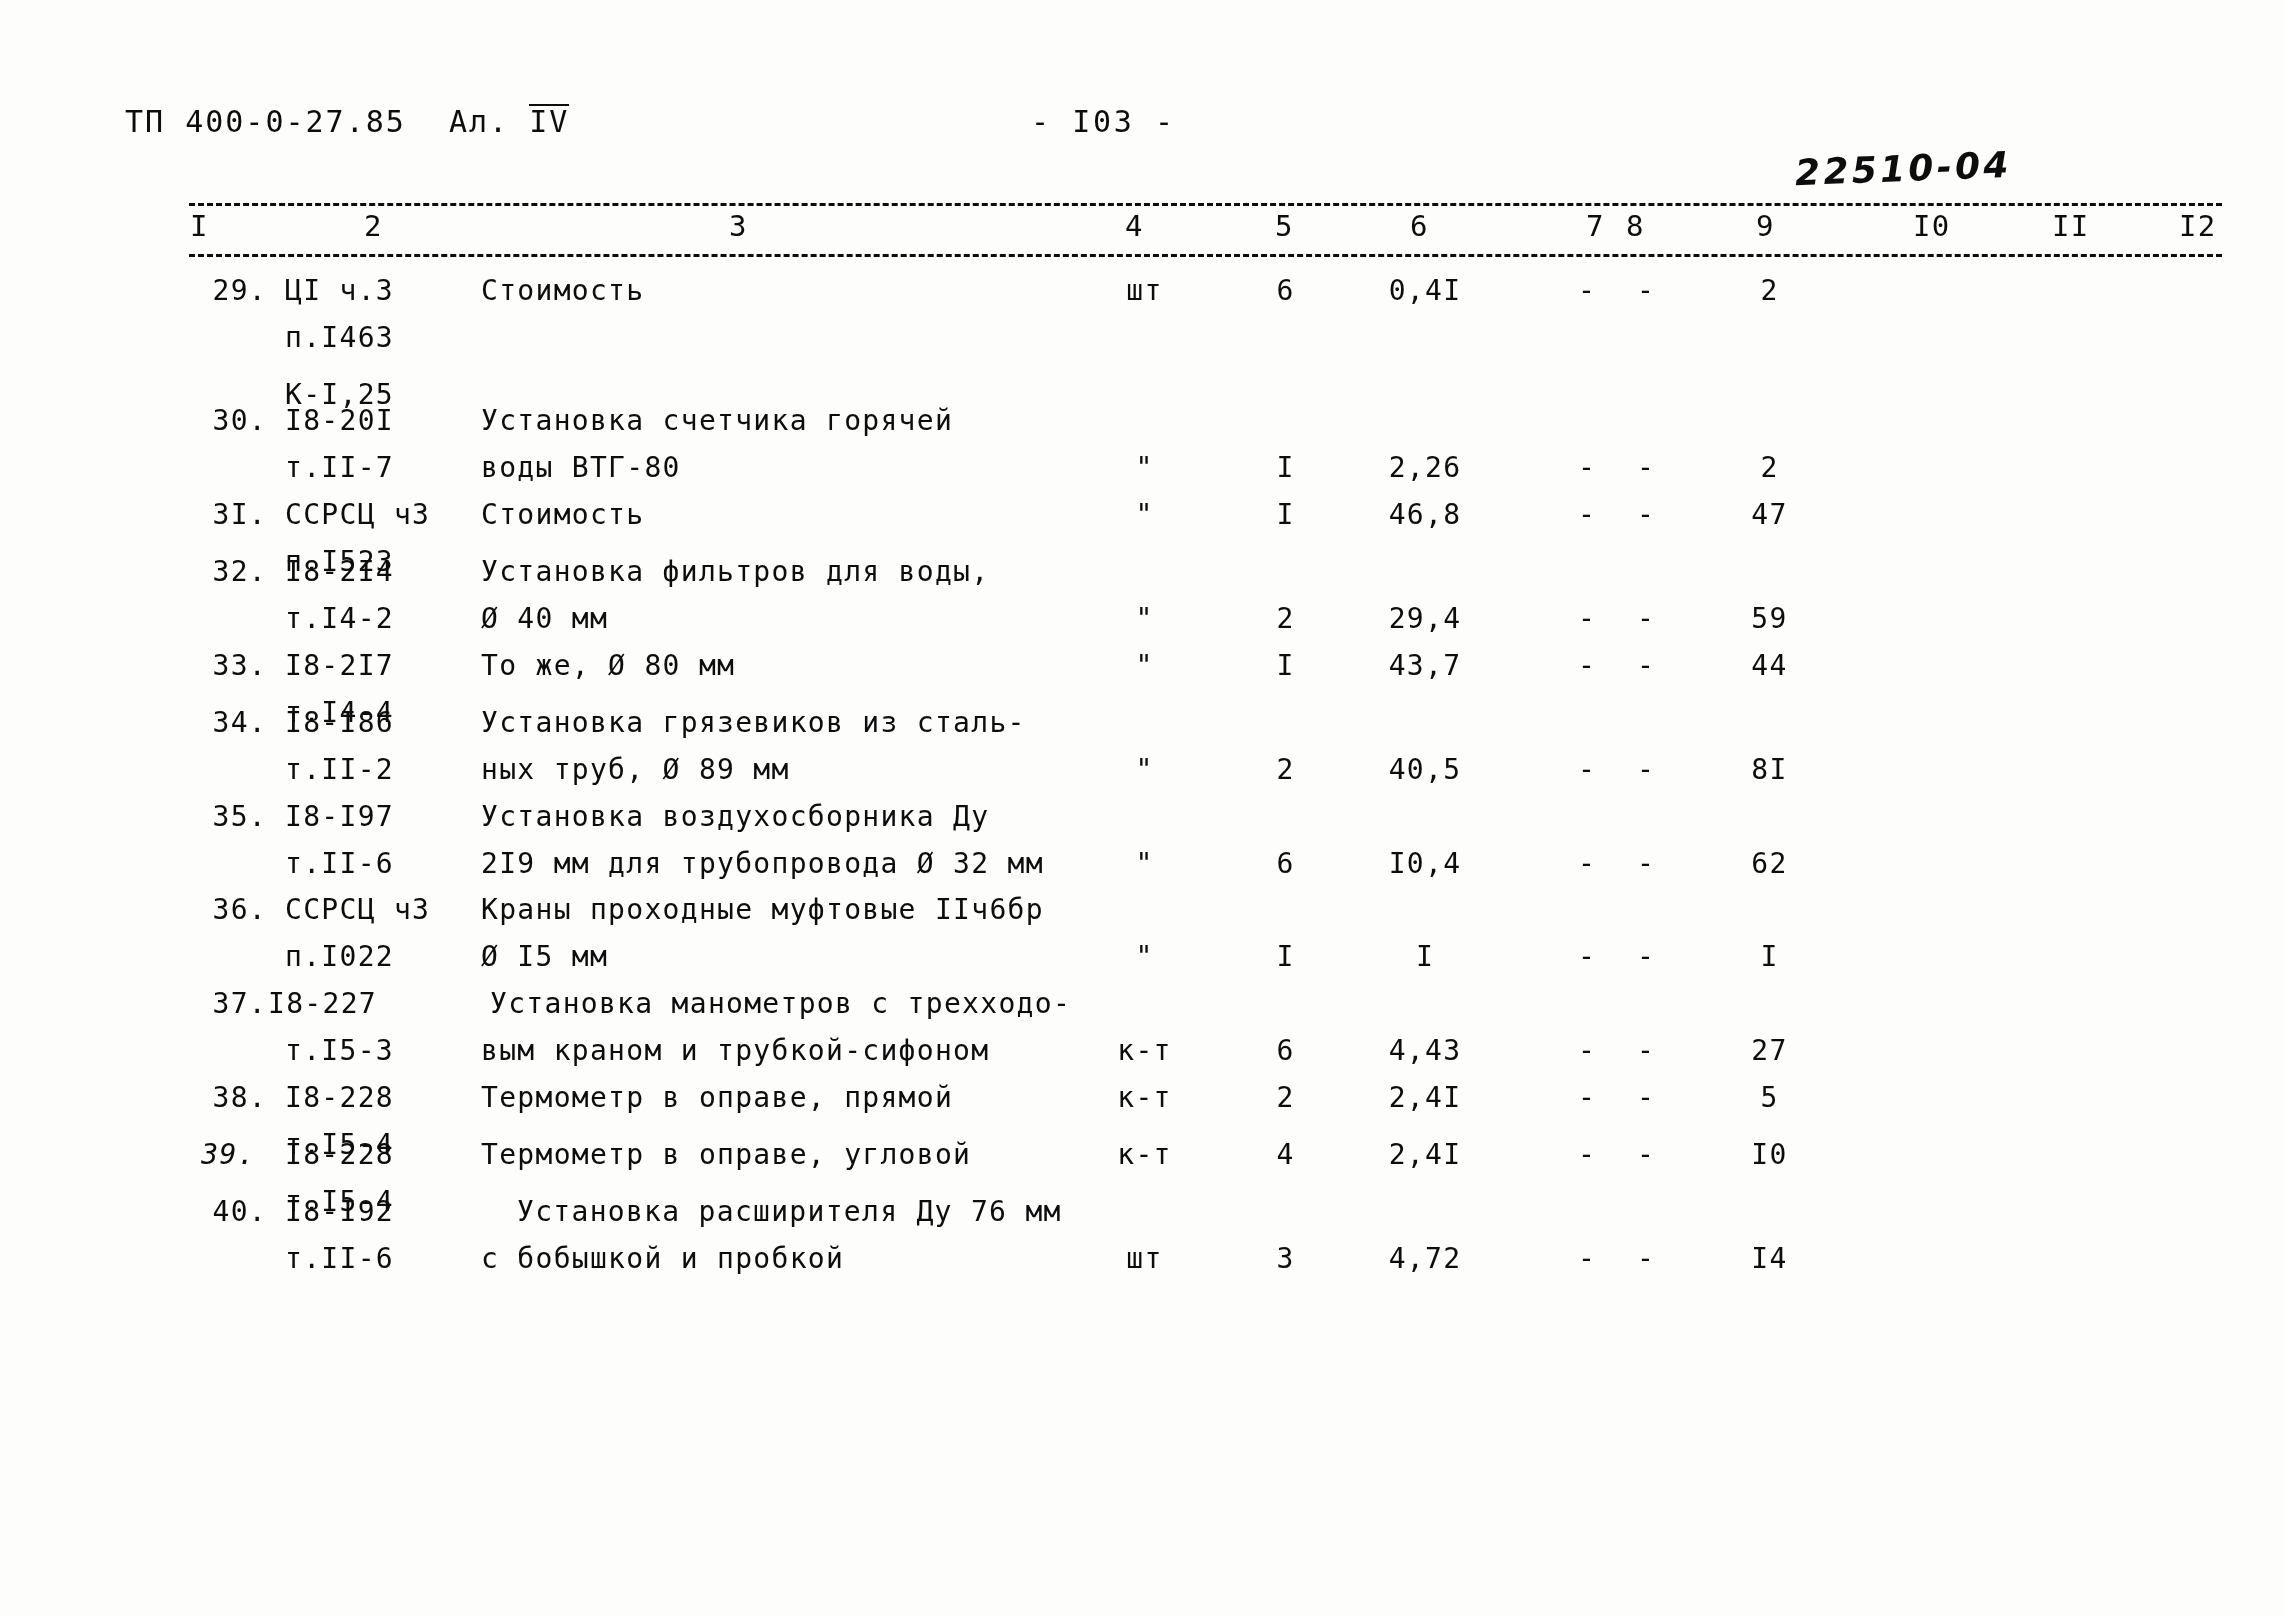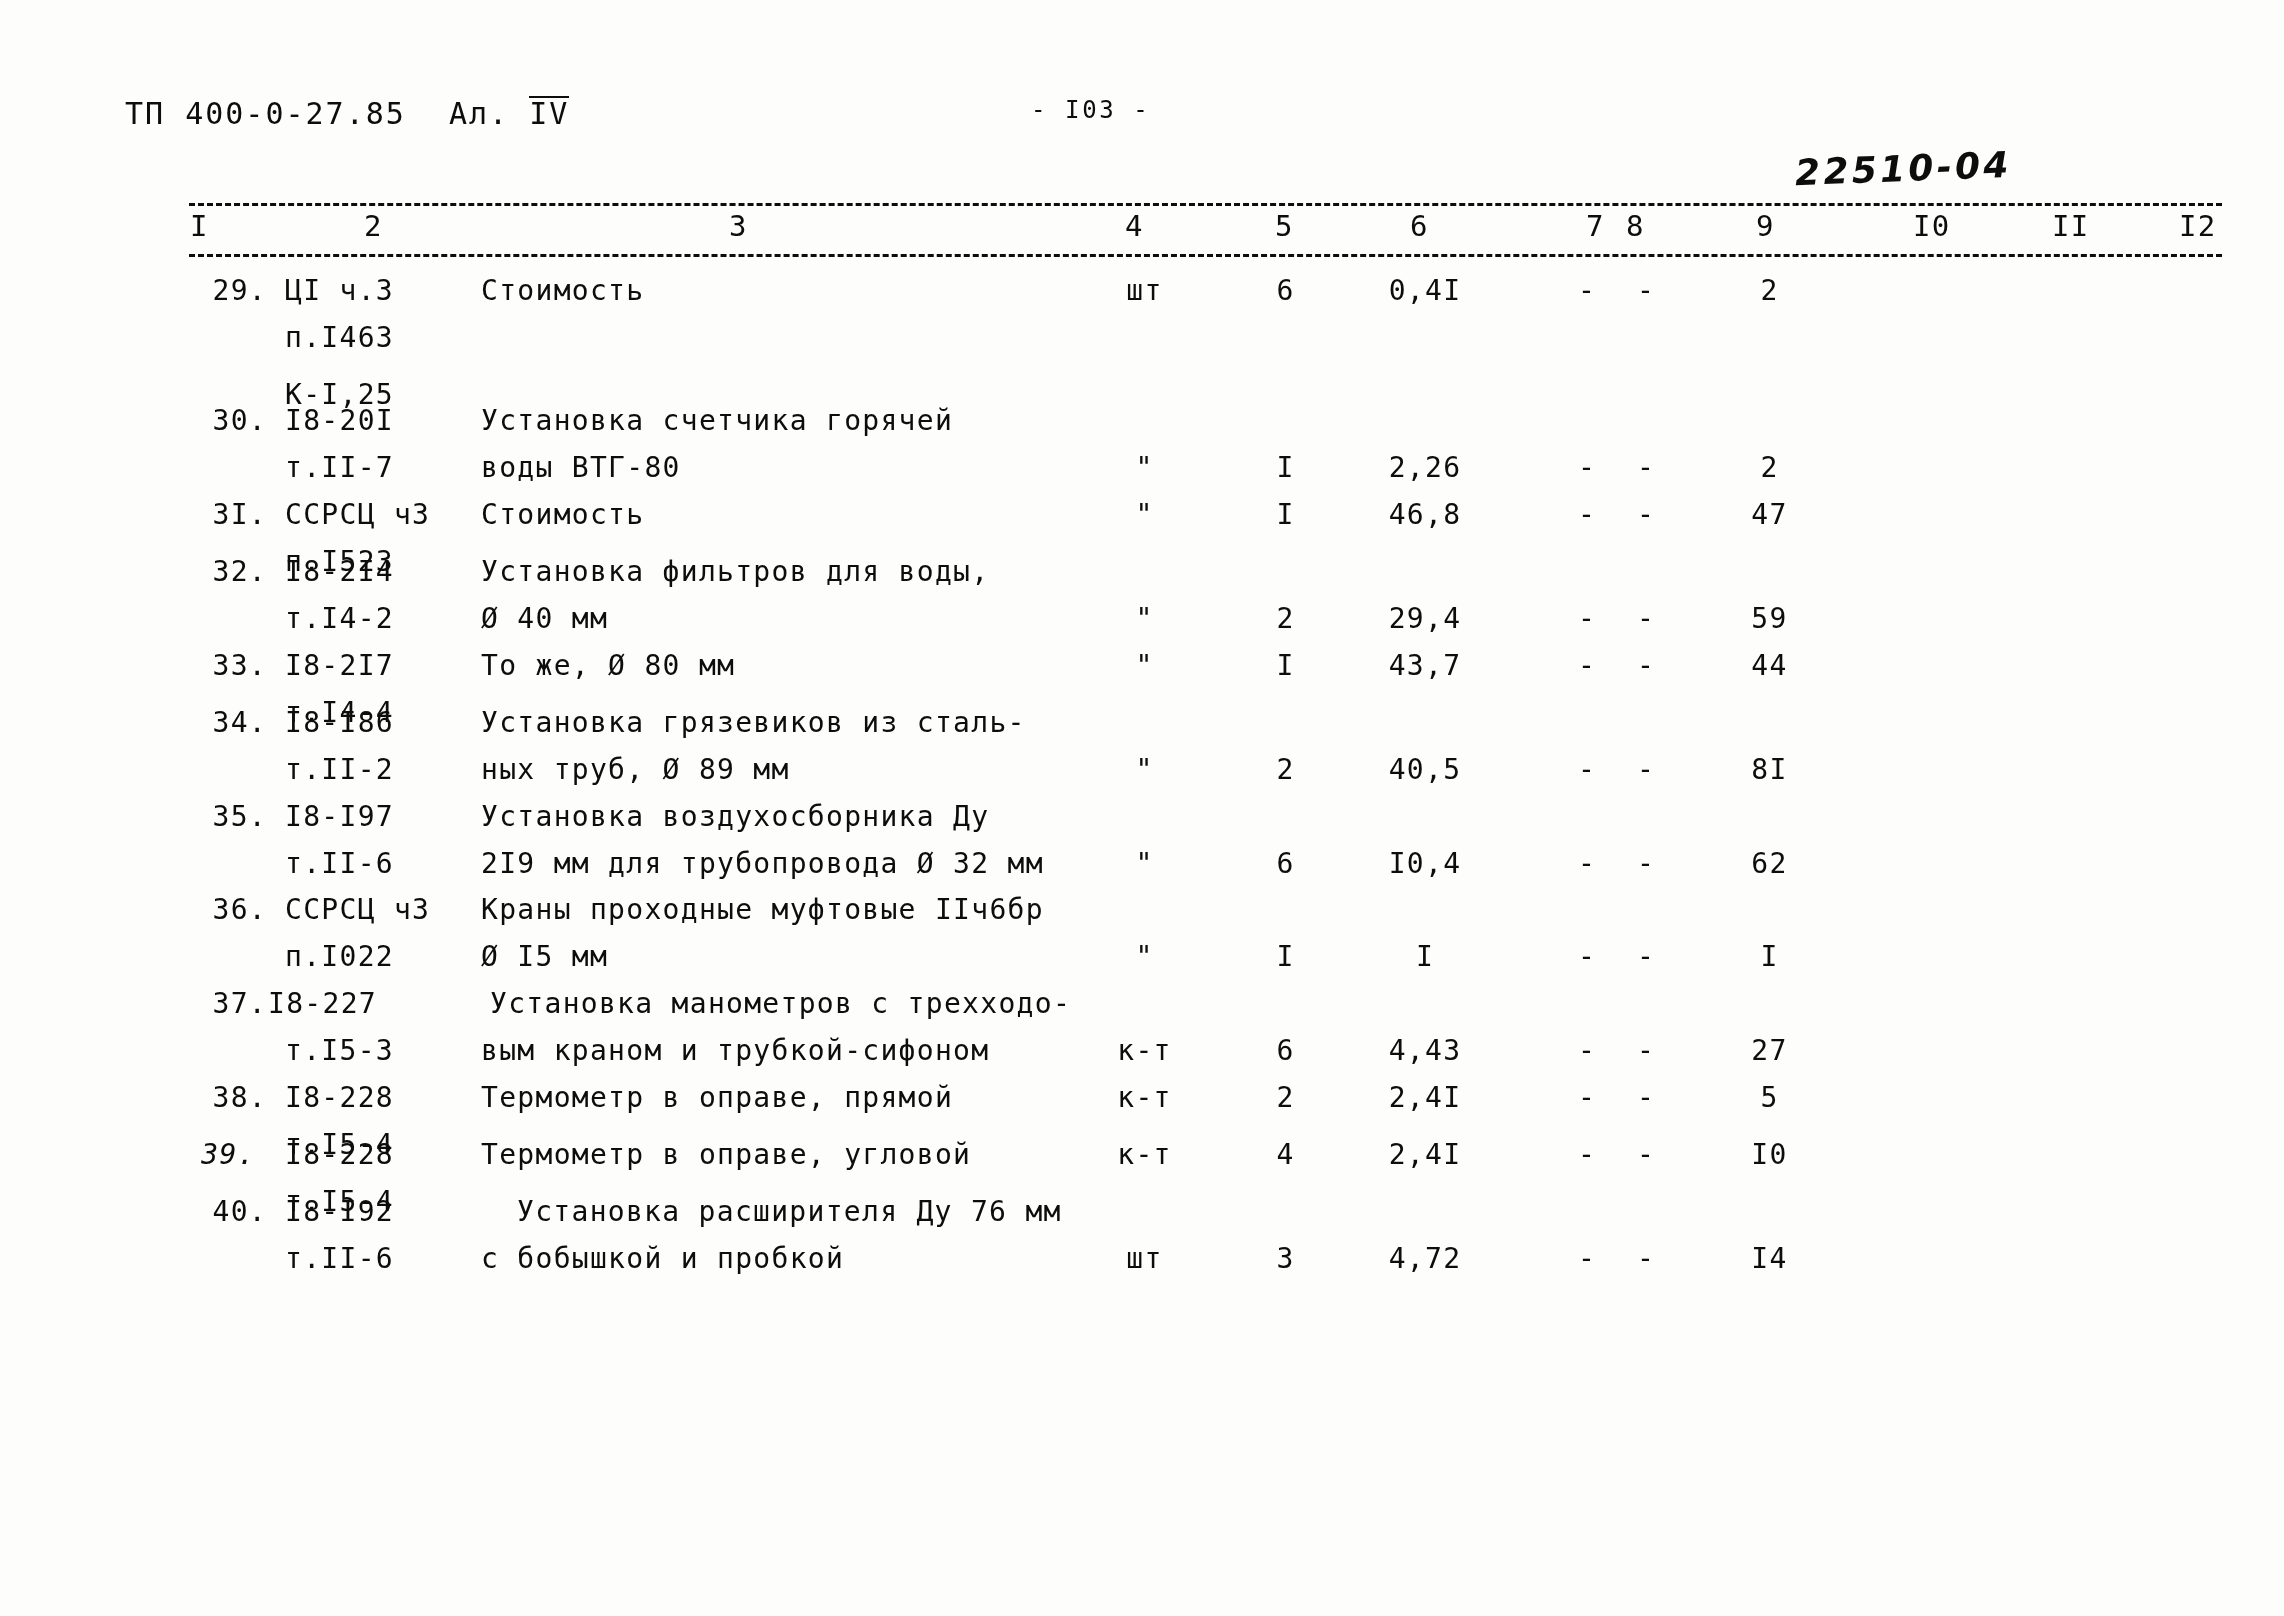--- a/index.html
+++ b/index.html
@@ -17,21 +17,21 @@
   }
   .page {
     position: absolute;
     inset: 0;
     background: #fdfdfc;
   }
 
   
   .topline {
     position: absolute;
-    top: 96px;
+    top: 104px;
     left: 0;
     width: 100%;
     height: 59px;
   }
   .doc-code {
     position: absolute;
     left: 125px;
     top: 0;
     font-size: 30px;
     letter-spacing: 2px;
@@ -48,21 +48,21 @@
   .album .ovl {
     border-top: 2px solid #0d0d0d;
     padding-top: 0.7px;
     display: inline-block;
     line-height: 1;
   }
   .page-no {
     position: absolute;
     left: 1031px;
     top: 0;
-    font-size: 24px;
+    font-size: 30px;
     letter-spacing: 2.6px;
     white-space: nowrap;
   }
   .stamp {
     position: absolute;
     left: 1795px;
     top: 148px;
     font-family: "DejaVu Sans", "Liberation Sans", sans-serif;
     font-size: 36px;
     font-style: italic;

